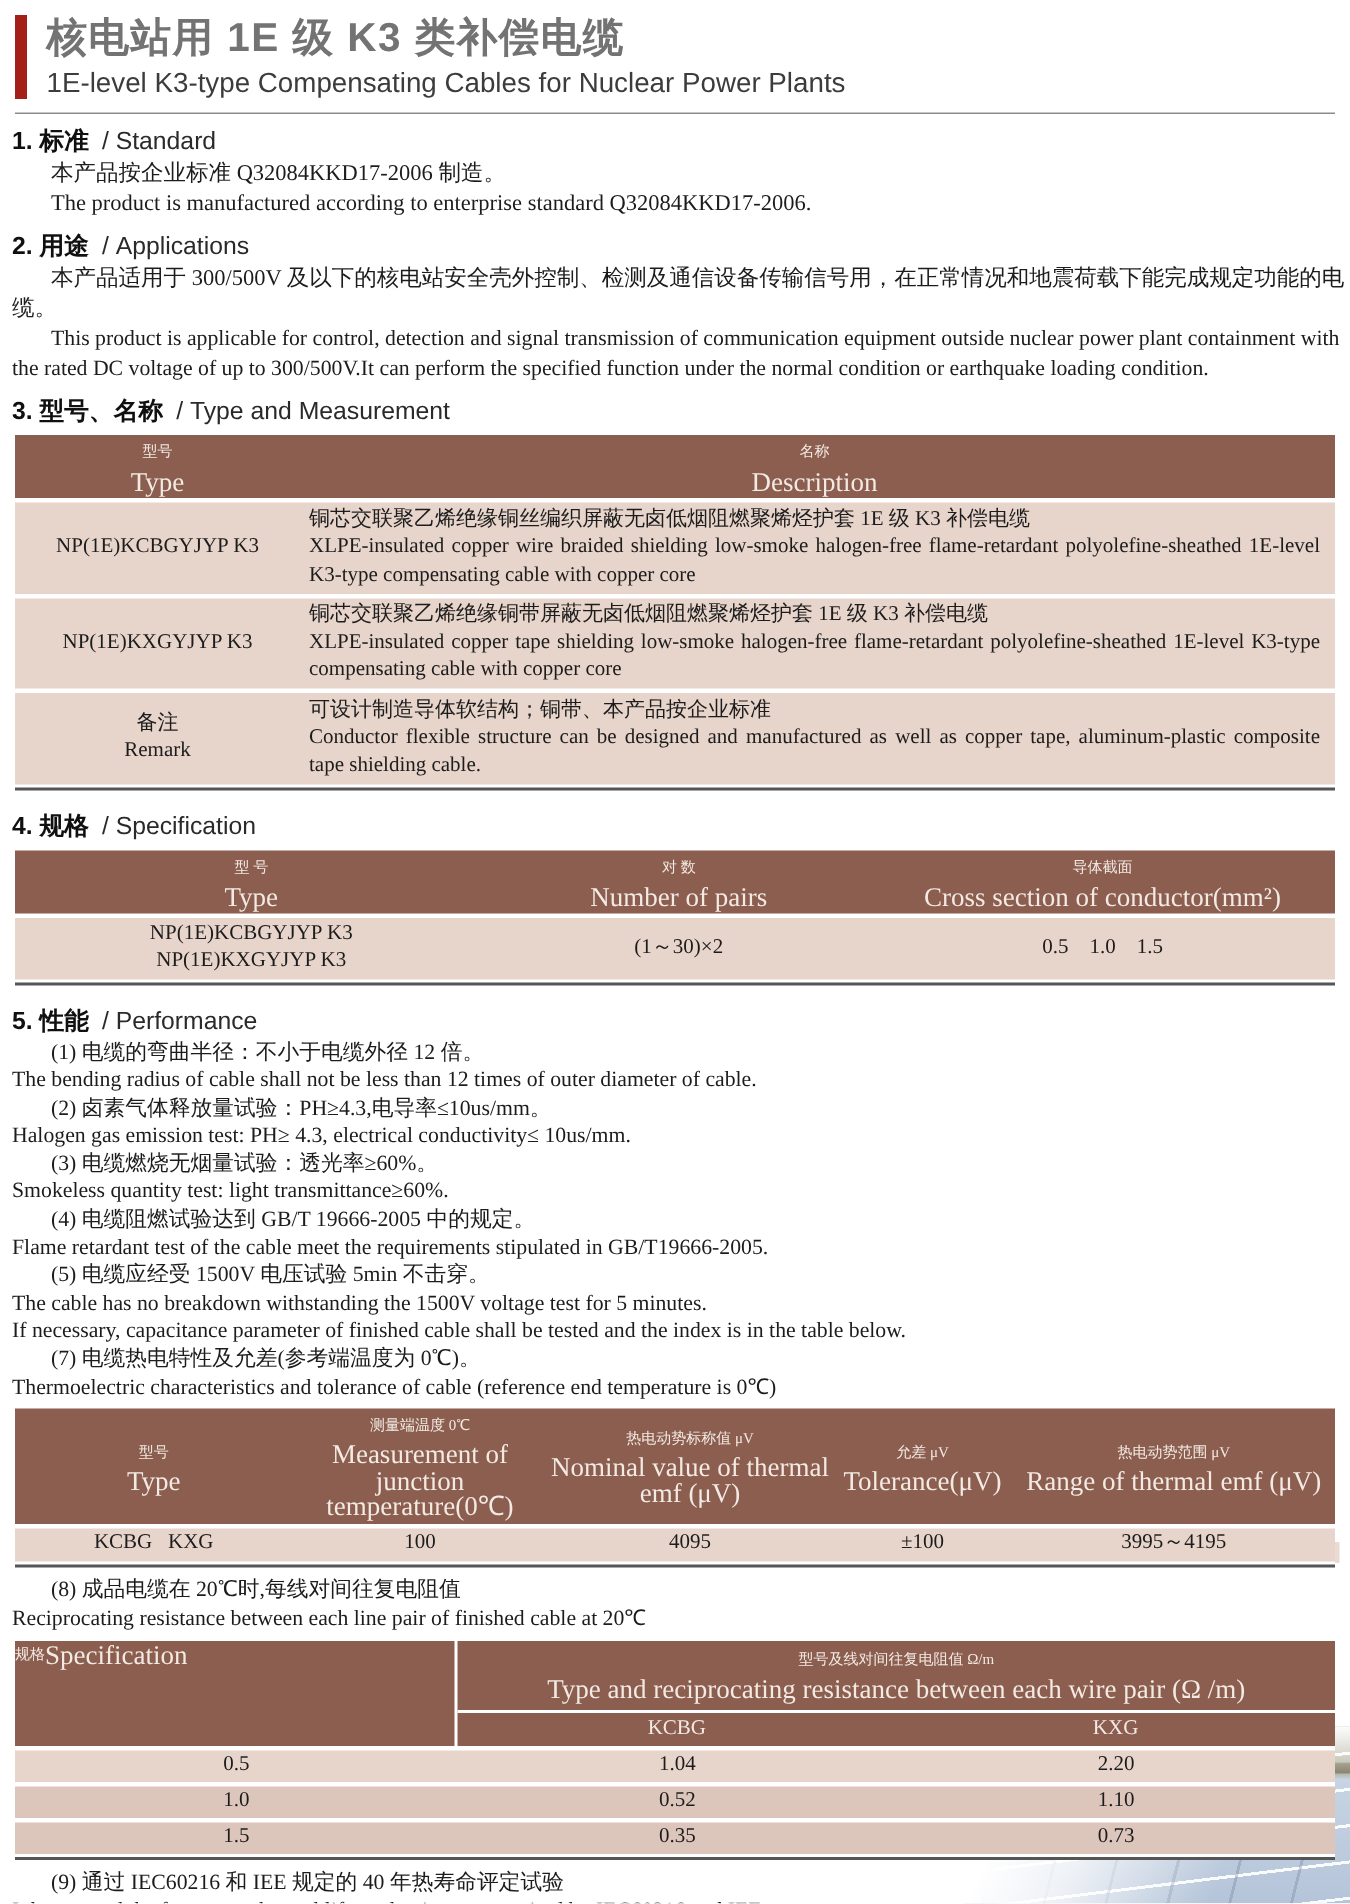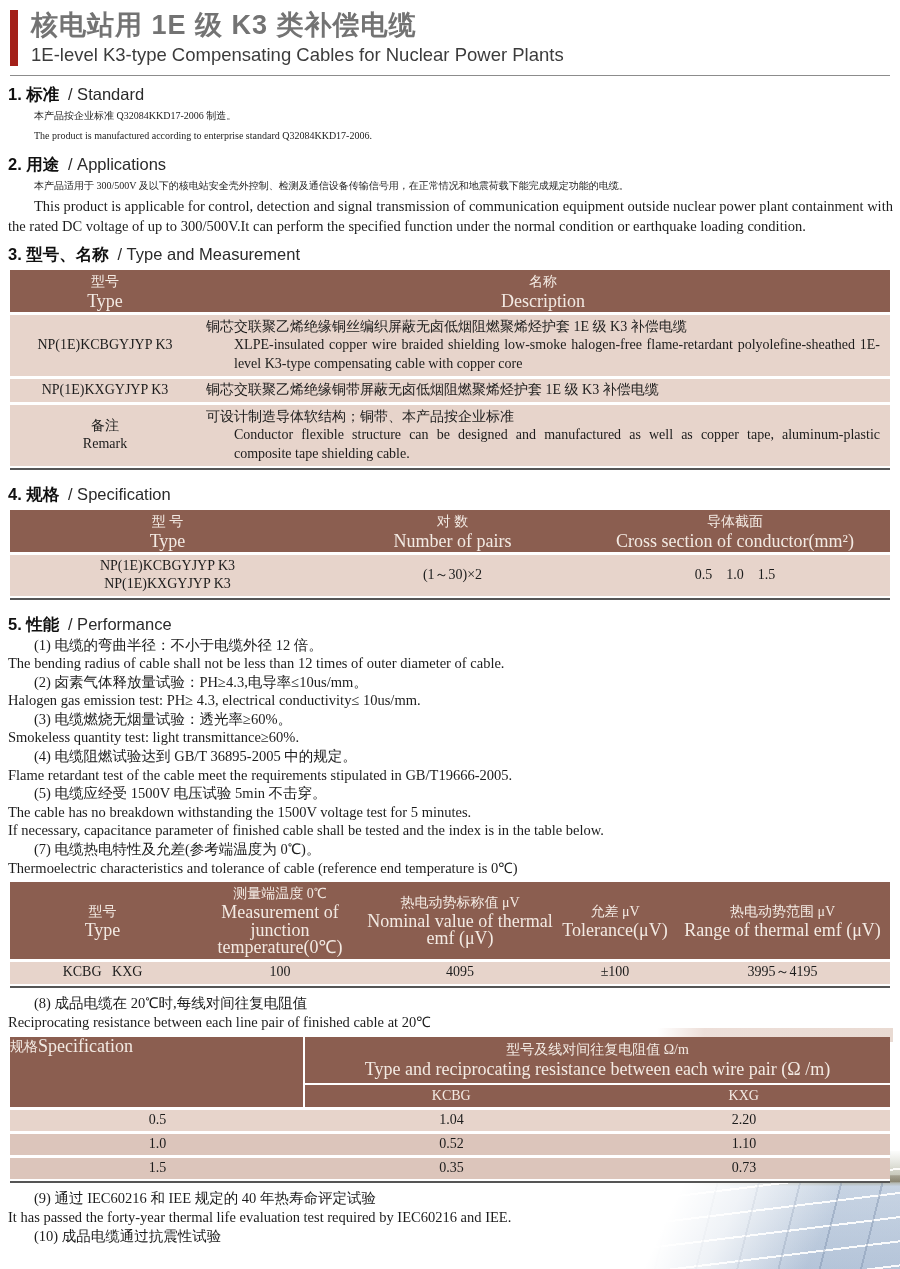--- a/index.html
+++ b/index.html
@@ -20,41 +20,41 @@
               font-size:27px; line-height:31px; color:#737373; letter-spacing:1px; }
   .title-en { font-family:"Liberation Sans", sans-serif; font-size:18.5px;
               line-height:23px; color:#3c3c3c; margin-top:2px; }
   .header-rule { border:none; border-top:1px solid #8c8c8c; margin-top:9px; }
 
   
   .sec-heading { font-family:"Liberation Sans", sans-serif; font-size:16.5px;
                  line-height:22px; margin:7px 0 1px 8px; color:#2a2a2a; }
   .sec-heading .zh { font-weight:bold; color:#101010; }
   .sec-heading .en { font-weight:normal; margin-left:4px; }
-  .body-line  { font-size:10px; line-height:20px; margin-left:8px; }
+  .body-line  { font-size:15px; line-height:20px; margin-left:8px; }
   .ind        { text-indent:26px; }
   .para       { font-size:14.5px; line-height:20px; margin-left:8px;
                 margin-right:2px; text-indent:26px; }
 
   
   .tbl { margin:5px 10px 0 10px; border-bottom:2px solid #555; padding-bottom:2px; background:#fff; }
   .tbl-head { background:#8b5e50; color:#f3eae3; display:flex; text-align:center; }
   .th-cell  { display:flex; flex-direction:column; justify-content:center; padding:2px 2px; }
-  .zh-h { font-size:14px; line-height:20px; }
+  .zh-h { font-size:10px; line-height:20px; }
   .en-h { font-size:18px; line-height:18px; }
   .tbl-row  { display:flex; background:#e7d4cb; margin-top:3px; }
   .td-cell  { display:flex; flex-direction:column; justify-content:center; text-align:center; }
   .zh-c { font-size:14px; line-height:18.5px; }
   .en-c { font-size:14px; line-height:18.5px; }
   .ws-pre { white-space:pre; }
 
   
   .t1 .col-type { width:190px; }
   .t1 .col-desc { flex:1; text-align:left; padding:2.5px 10px 2.5px 6px; }
-  .t1 .col-desc .en-c { text-align:justify;margin-left:28px; }
+  .t1 .col-desc .en-c { text-align:justify; }
   .t1 .tbl-head { height:42px; }
 
   
   .t2 .c1 { width:315px; } .t2 .c2 { width:255px; } .t2 .c3 { flex:1; }
   .t2 .tbl-row { padding:2px 0; }
 
   
   .t3 .c1 { width:185px; } .t3 .c2 { width:170px; } .t3 .c3 { width:190px; }
   .t3 .c4 { width:120px; } .t3 .c5 { flex:1; }
   .t3 .tbl-row { height:22px; }
@@ -157,20 +157,21 @@
           <div class="en-c">XLPE-insulated copper wire braided shielding low-smoke halogen-free flame-retardant polyolefine-sheathed 1E-level K3-type compensating cable with copper core</div>
         </div>
       </div>
 
       <div class="tbl-row">
         <div class="td-cell col-type">
           <div class="zh-c">NP(1E)KXGYJYP  K3</div>
         </div>
         <div class="td-cell col-desc">
           <div class="zh-c">铜芯交联聚乙烯绝缘铜带屏蔽无卤低烟阻燃聚烯烃护套 1E 级 K3 补偿电缆</div>
+          <div class="en-c">XLPE-insulated copper tape shielding low-smoke halogen-free flame-retardant polyolefine-sheathed 1E-level K3-type compensating cable with copper core</div>
         </div>
       </div>
 
       <div class="tbl-row">
         <div class="td-cell col-type">
           <div class="zh-c">备注</div>
           <div class="en-c">Remark</div>
         </div>
         <div class="td-cell col-desc">
           <div class="zh-c">可设计制造导体软结构；铜带、本产品按企业标准</div>
@@ -218,21 +219,21 @@
       <span class="en">/ Performance</span>
     </div>
 
     <div>
       <div class="perf-line perf-zh">(1) 电缆的弯曲半径：不小于电缆外径 12 倍。</div>
       <div class="perf-line">The bending radius of cable shall not be less than 12 times of outer diameter of cable.</div>
       <div class="perf-line perf-zh">(2) 卤素气体释放量试验：PH≥4.3,电导率≤10us/mm。</div>
       <div class="perf-line">Halogen gas emission test: PH≥ 4.3, electrical conductivity≤ 10us/mm.</div>
       <div class="perf-line perf-zh">(3) 电缆燃烧无烟量试验：透光率≥60%。</div>
       <div class="perf-line">Smokeless quantity test: light transmittance≥60%.</div>
-      <div class="perf-line perf-zh">(4) 电缆阻燃试验达到 GB/T 36895-2005 中的规定。</div>
+      <div class="perf-line perf-zh">(4) 电缆阻燃试验达到 GB/T 19666-2005 中的规定。</div>
       <div class="perf-line">Flame retardant test of the cable meet the requirements stipulated in GB/T19666-2005.</div>
       <div class="perf-line perf-zh">(5) 电缆应经受 1500V 电压试验 5min 不击穿。</div>
       <div class="perf-line">The cable has no breakdown withstanding the 1500V voltage test for 5 minutes.</div>
       <div class="perf-line">If necessary, capacitance parameter of finished cable shall be tested and the index is in the table below.</div>
       <div class="perf-line perf-zh">(7) 电缆热电特性及允差(参考端温度为 0℃)。</div>
       <div class="perf-line">Thermoelectric characteristics and tolerance of cable (reference end temperature is 0℃)</div>
     </div>
 
     <div class="tbl t3">
       <div class="tbl-head">

